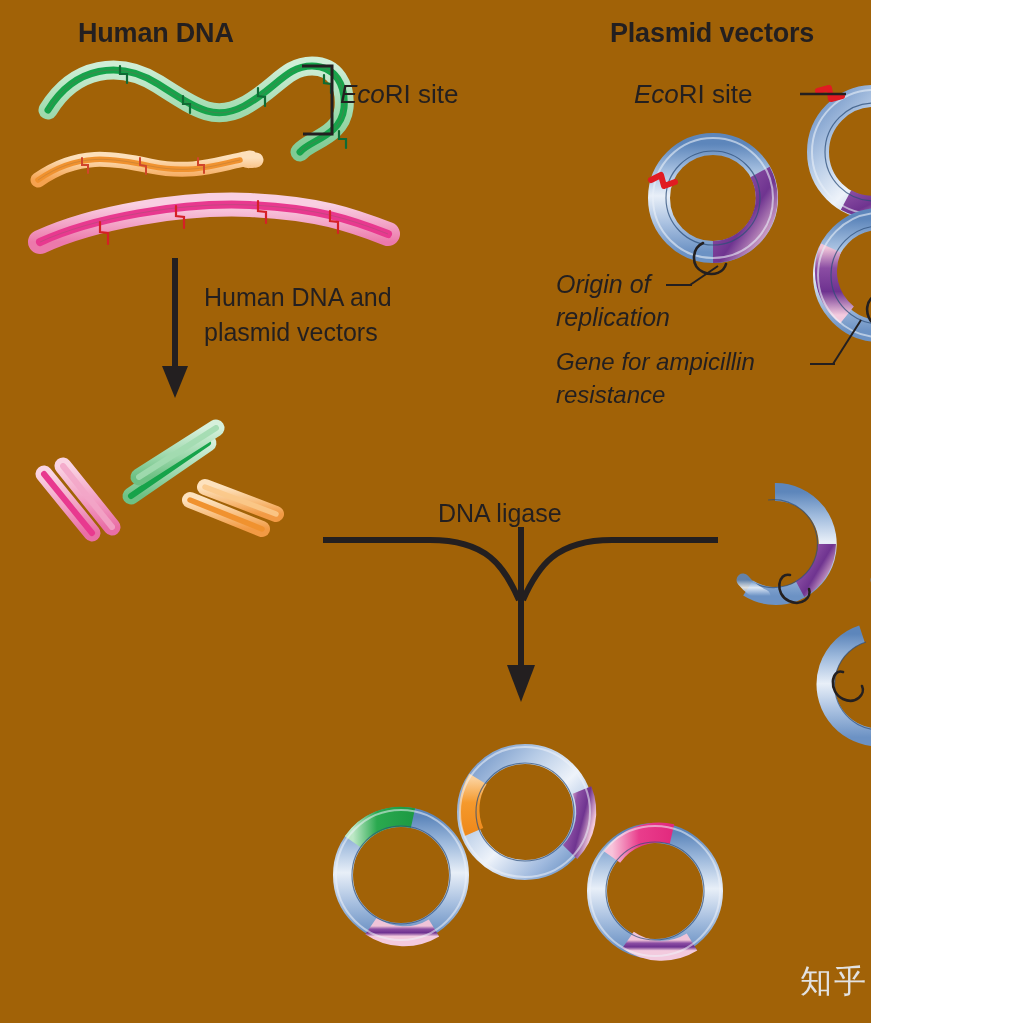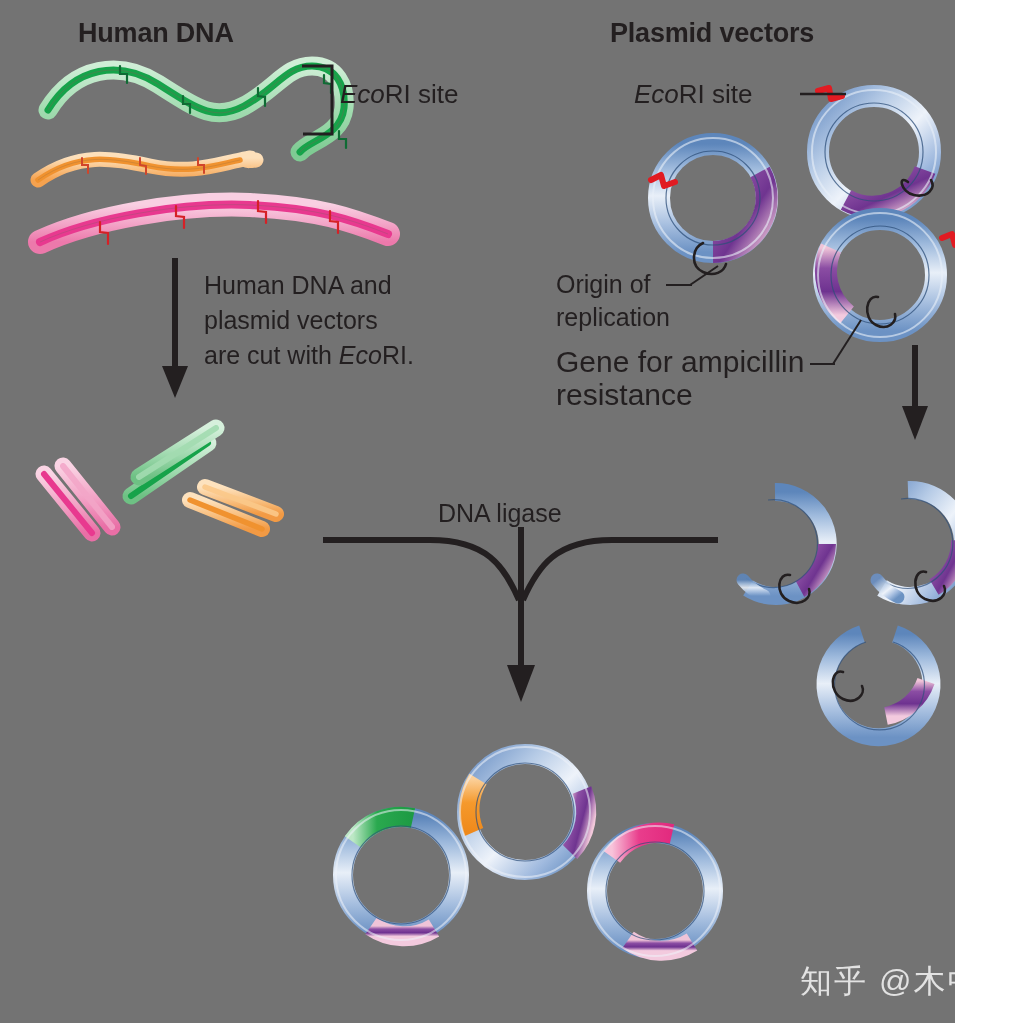--- a/index.html
+++ b/index.html
@@ -2,57 +2,57 @@
 <html><head>
 <meta charset="utf-8">
 <style>
   html, body {
     margin: 0;
     padding: 0;
     background: #ffffff;
   }
   #stage {
     position: relative;
-    width: 955px;
+    width: 871px;
     height: 1023px;
-    background: #737373;
+    background: #a16207;
     font-family: "Liberation Sans", sans-serif;
     overflow: hidden;
   }
   .heading {
     position: absolute;
     font-weight: bold;
     color: #231f20;
     letter-spacing: -0.2px;
     white-space: nowrap;
   }
   .label {
     position: absolute;
     color: #231f20;
     white-space: nowrap;
   }
-  .label.multiline { white-space: pre-line; }
+  .label.multiline { white-space: pre-line; font-style: italic; }
   .ital { font-style: italic; text-align: center; }
   #title-human-dna { left: 78px; top: 18px; font-size: 27px; }
   #title-plasmid-vectors { left: 610px; top: 18px; font-size: 27px; }
   #title-recombinant { left: 288px; top: 975px; font-size: 28px; }
   #label-ecori-left {
     left: 340px; top: 79px; font-size: 26px;
   }
   #label-ecori-right {
     left: 634px; top: 79px; font-size: 26px;
   }
   #label-origin {
     left: 556px; top: 268px; font-size: 25px; line-height: 33px;
   }
   #label-ampicillin {
-    left: 556px; top: 345px; font-size: 30px; line-height: 33px;
+    left: 556px; top: 345px; font-size: 24px; line-height: 33px;
   }
   #label-cut-step {
-    left: 204px; top: 268px; font-size: 25px; line-height: 35px;
+    left: 204px; top: 280px; font-size: 25px; line-height: 35px;
   }
   #label-dna-ligase {
     left: 438px; top: 499px; font-size: 25px;
   }
   #watermark {
     position: absolute;
     left: 800px; top: 960px;
     font-size: 32px;
     color: #e2e2e2;
     letter-spacing: 2px;
@@ -327,20 +327,19 @@
 
   <div class="label multiline" id="label-origin">Origin of
 replication</div>
 
   <div class="label multiline" id="label-ampicillin">Gene for ampicillin
 resistance</div>
 
   <div class="label" id="label-cut-step">
     <div>Human DNA and</div>
     <div>plasmid vectors</div>
-    <div><span>are cut with </span><span class="ital">Eco</span><span>RI.</span></div>
   </div>
 
   <div class="label" id="label-dna-ligase">DNA ligase</div>
 
   <div id="watermark">知乎 @木中一</div>
 
 </div>
 
 </body></html>

